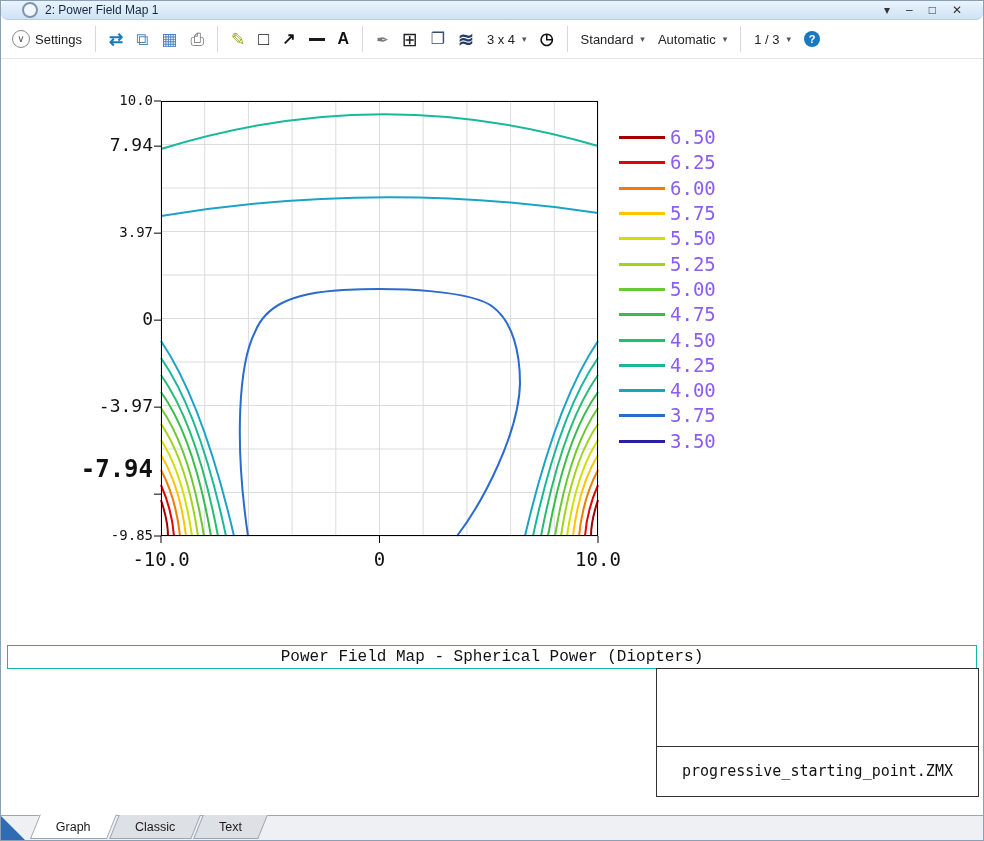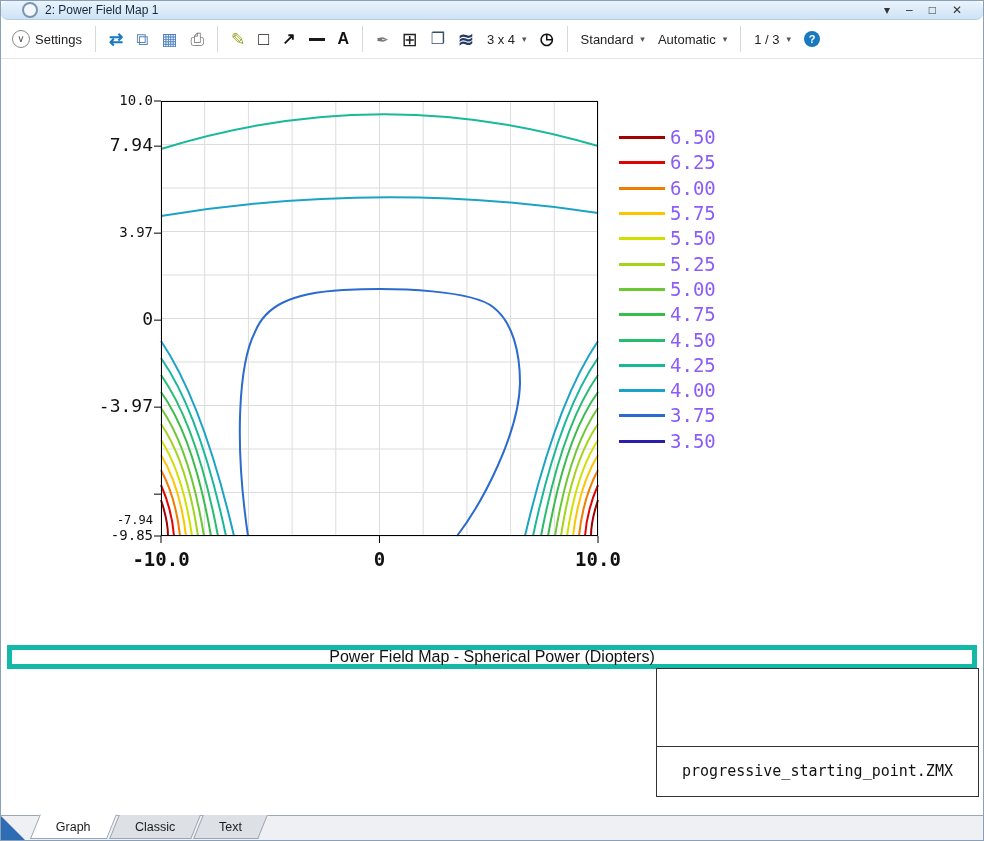--- a/index.html
+++ b/index.html
@@ -27,30 +27,30 @@
   .caret{font-size:9px;color:#555;margin-left:2px;}
   .thick-line{width:16px;height:3px;background:#1a1a1a;}
   .help-circle{width:16px;height:16px;border-radius:50%;background:#1879c0;color:#fff;
                display:grid;place-items:center;font-size:11px;font-weight:bold;}
 
   
   #plot-svg{position:absolute;left:160px;top:100px;overflow:visible;}
   .y-label{position:absolute;left:52px;width:100px;text-align:right;
            font-family:"DejaVu Sans Mono",monospace;color:#111;transform:translateY(-55%);}
   .x-label{position:absolute;font-family:"DejaVu Sans Mono",monospace;font-size:19px;color:#111;
-           transform:translateX(-50%);font-weight:bold;}
+           transform:translateX(-50%);}
   #legend{position:absolute;left:618px;top:124px;display:flex;flex-direction:column;}
   .legend-row{display:flex;align-items:center;height:25.3px;}
   .legend-line{width:46px;height:0;border-top:3px solid #000;margin-right:5px;flex:0 0 auto;}
   .legend-label{font-family:"DejaVu Sans Mono",monospace;font-size:19px;color:#8b5cf6;line-height:1;}
 
   
-  .caption-title{position:absolute;left:6px;top:644px;width:970px;height:24px;border:5px solid #14b8a6;
+  .caption-title{position:absolute;left:6px;top:644px;width:970px;height:24px;border:1px solid #14b8a6;
                  box-sizing:border-box;display:flex;align-items:center;justify-content:center;
-                 font-family:Liberation Sans, sans-serif;font-size:16px;color:#111;}
+                 font-family:Liberation Mono, monospace;font-size:16px;color:#111;}
   .info-left{position:absolute;left:6px;top:667px;width:650px;height:129px;border:1px solid #333;
              box-sizing:border-box;padding:23px 12px 0 12px;
              font-family:"DejaVu Sans Mono",monospace;font-size:15px;line-height:19.5px;color:#111;}
   .info-right-top{position:absolute;left:655px;top:667px;width:323px;height:79px;border:1px solid #333;box-sizing:border-box;}
   .info-right-bottom{position:absolute;left:655px;top:745px;width:323px;height:51px;border:1px solid #333;
                      box-sizing:border-box;display:flex;flex-direction:column;align-items:center;justify-content:center;
                      font-family:"DejaVu Sans Mono",monospace;font-size:15px;line-height:19px;color:#111;}
 
   
   .tabbar{position:absolute;left:0;bottom:0;width:100%;height:25px;background:#eef0f3;
@@ -219,21 +219,21 @@
       <line x1="0" y1="435" x2="0" y2="442" stroke="#000"></line>
       <line x1="218.5" y1="435" x2="218.5" y2="442" stroke="#000"></line>
       <line x1="437" y1="435" x2="437" y2="442" stroke="#000"></line>
     </svg>
   <div id="y-labels">
       <div class="y-label" style="top: 100px; font-size: 14px;">10.0</div>
       <div class="y-label" style="top: 145.144px; font-size: 18px;">7.94</div>
       <div class="y-label" style="top: 232.144px; font-size: 14px;">3.97</div>
       <div class="y-label" style="top: 319.144px; font-size: 18px;">0</div>
       <div class="y-label" style="top: 406.144px; font-size: 18px;">-3.97</div>
-      <div class="y-label" style="top: 520px; font-size: 12px;">-7.94</div>
+      <div class="y-label" style="top: 469px; font-size: 24px; font-weight: bold;">-7.94</div>
       <div class="y-label" style="top: 535px; font-size: 14px;">-9.85</div>
     </div>
   <div id="x-labels">
       <div class="x-label" style="left: 160px; top: 547px;">-10.0</div>
       <div class="x-label" style="left: 378.5px; top: 547px;">0</div>
       <div class="x-label" style="left: 597px; top: 547px;">10.0</div>
     </div>
   <div id="legend">
       <div class="legend-row">
         <span class="legend-line" style="border-top-color: rgb(164, 0, 0);"></span>

